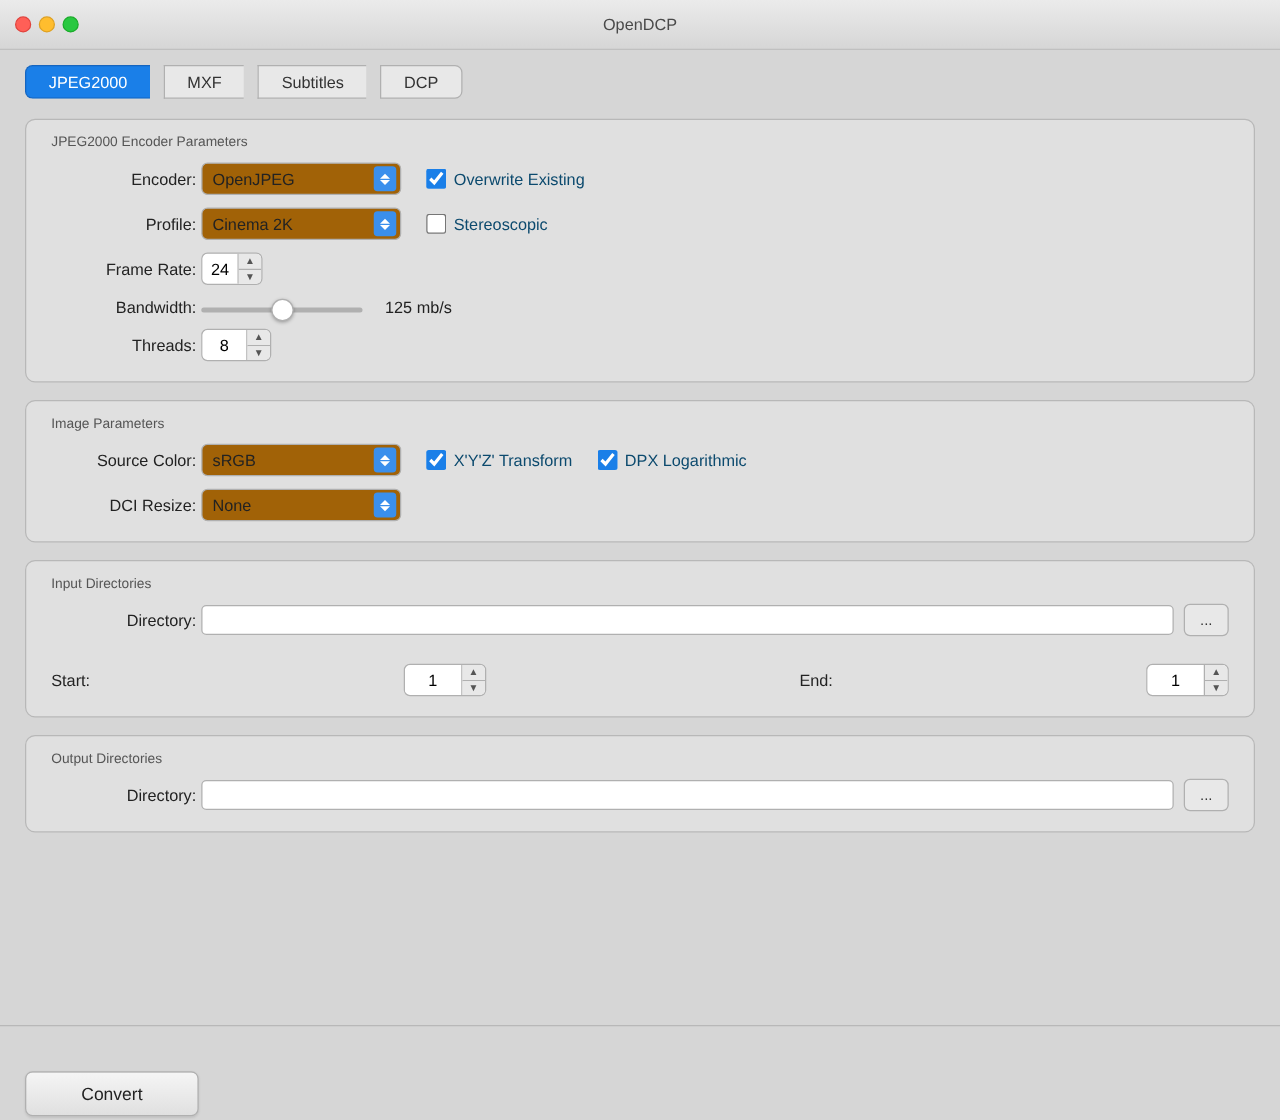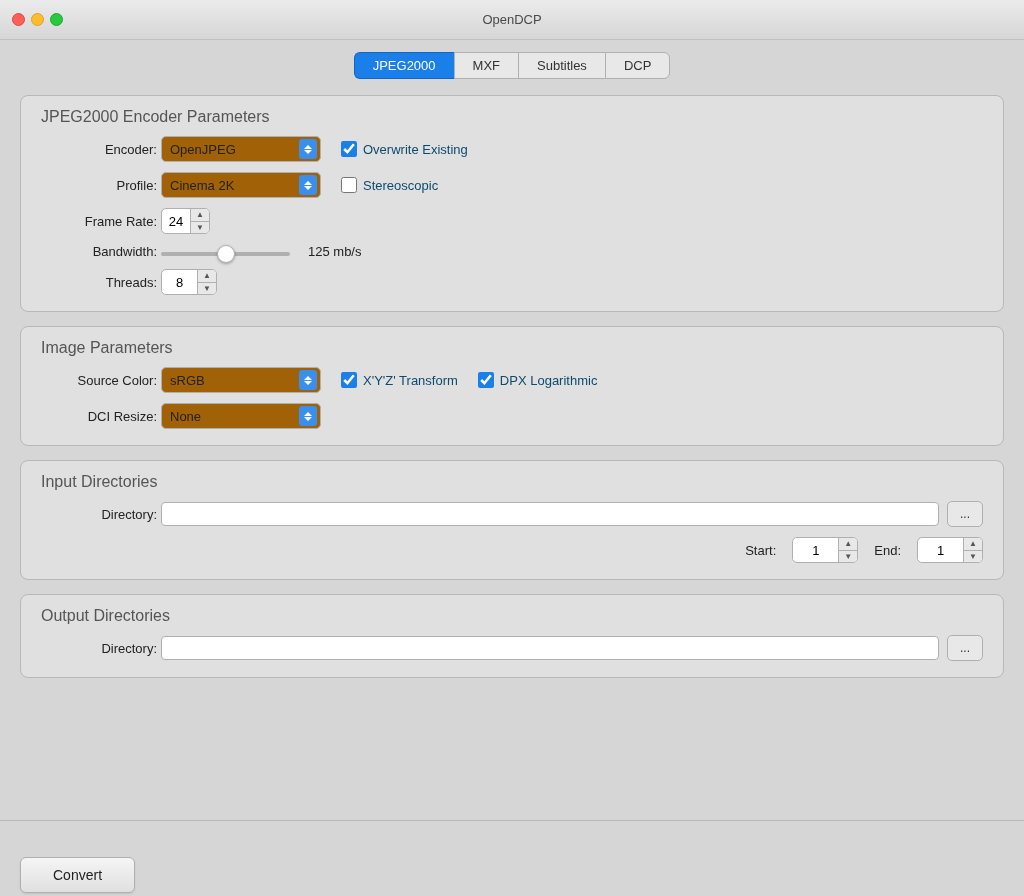--- a/index.html
+++ b/index.html
@@ -47,23 +47,22 @@
 
     
     .main-content {
       padding: 12px 20px 20px 20px;
       background: #d6d6d6;
     }
 
     
     .tabs-bar {
       display: flex;
-      justify-content: center;
       margin-bottom: 16px;
-      gap: 0;
+      gap: 11px;
     }
     .tab {
       padding: 5px 18px;
       font-size: 13px;
       background: #e8e8e8;
       border: 1px solid #b0b0b0;
       cursor: pointer;
       color: #333;
       border-right: none;
     }
@@ -77,21 +76,21 @@
 
     
     .section-panel {
       background: #e0e0e0;
       border: 1px solid #b8b8b8;
       border-radius: 8px;
       padding: 12px 20px 16px 20px;
       margin-bottom: 14px;
     }
     .section-title {
-      font-size: 16px;
+      font-size: 11px;
       color: #555;
       margin-bottom: 10px;
       font-weight: 400;
     }
 
     
     .form-row {
       display: flex;
       align-items: center;
       margin-bottom: 10px;
@@ -276,23 +275,22 @@
       cursor: pointer;
       color: #333;
       height: 26px;
       min-width: 36px;
     }
 
     
     .start-end-row {
       display: flex;
       align-items: center;
-      justify-content: flex-end;
-      gap: 16px;
-      margin-top: 10px;
+      justify-content: space-between;
+      margin-top: 22px;
     }
     .start-end-label {
       font-size: 13px;
       color: #222;
       font-weight: 500;
     }
 
     
     .bottom-bar {
       position: absolute;
@@ -320,21 +318,21 @@
       width: 300px;
       height: 45px;
       background: #c8c8c8;
       border: 1px solid #b0b0b0;
       border-radius: 4px;
     }
     .convert-btn {
       background: linear-gradient(to bottom, #f5f5f5, #e0e0e0);
       border: 1px solid #b0b0b0;
       border-radius: 6px;
-      padding: 8px 32px;
+      padding: 8px 44px;
       font-size: 14px;
       color: #222;
       cursor: pointer;
       height: 36px;
       align-self: center;
       margin-top: 20px;
       box-shadow: 0 1px 2px rgba(0,0,0,0.1);
     }
 
     .threads-spinbox .spinbox-input {

